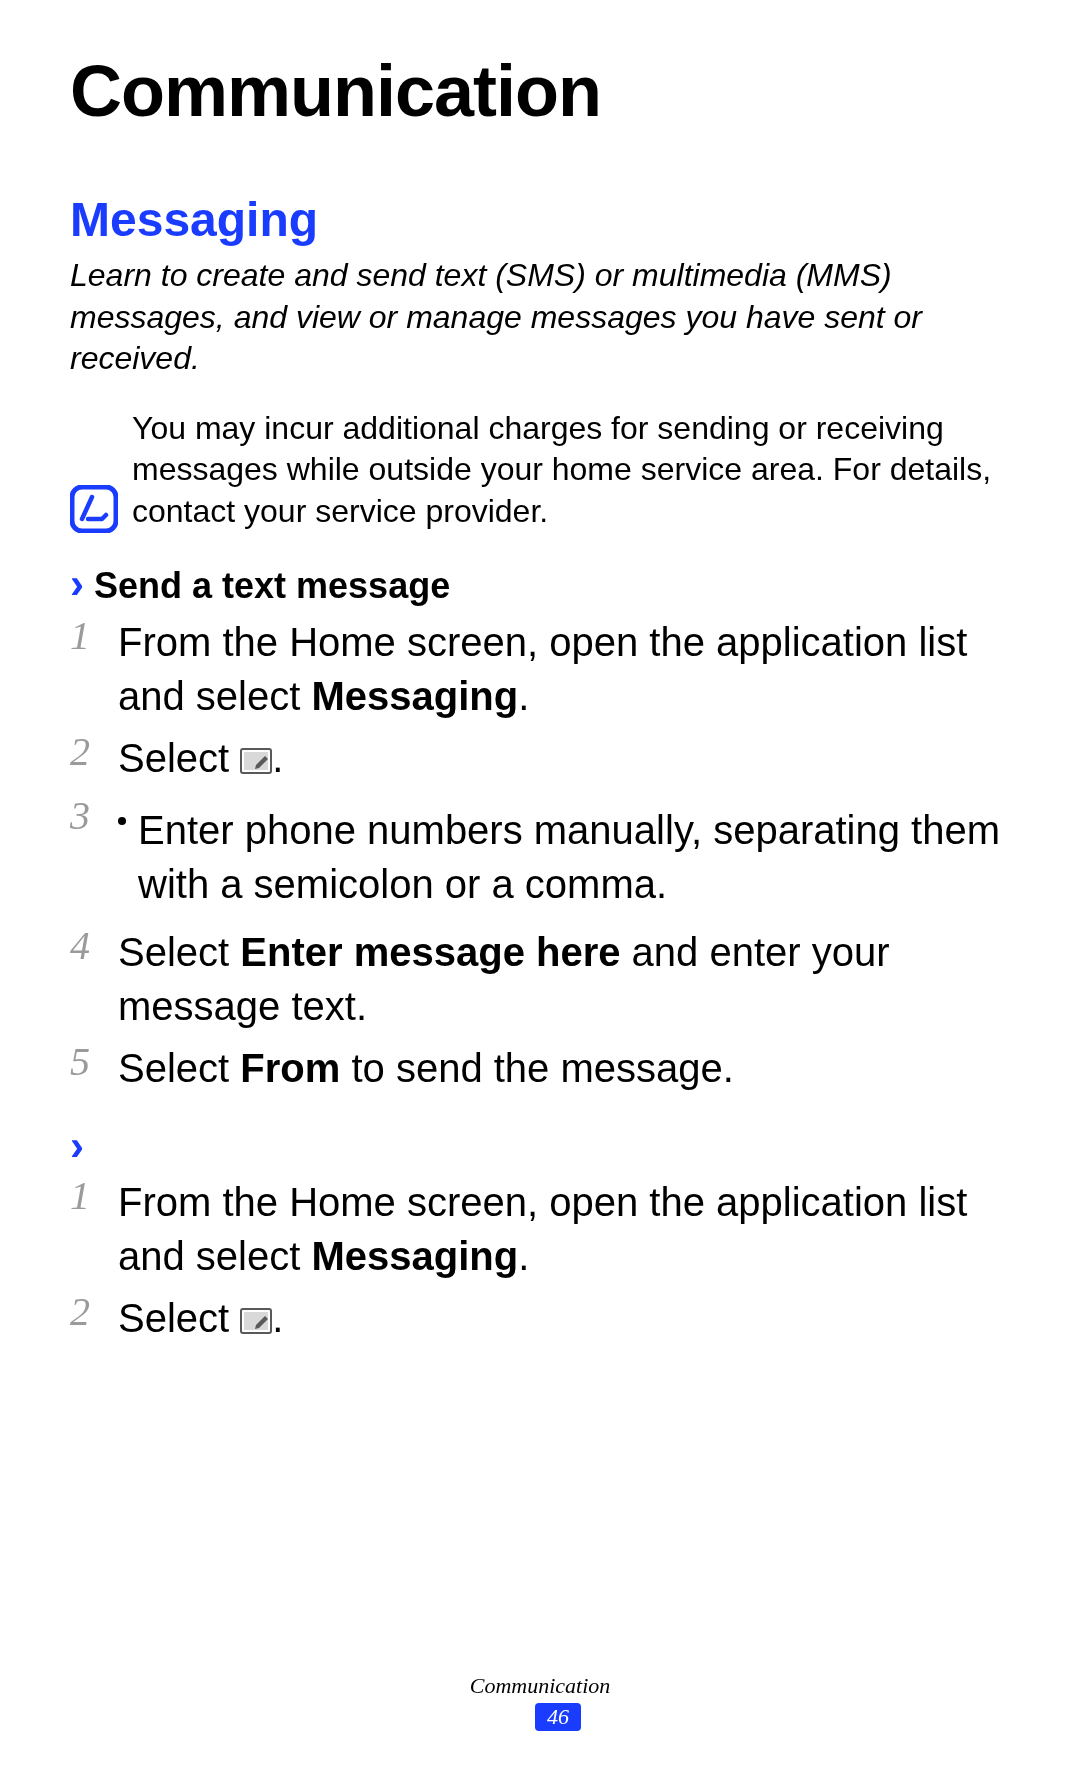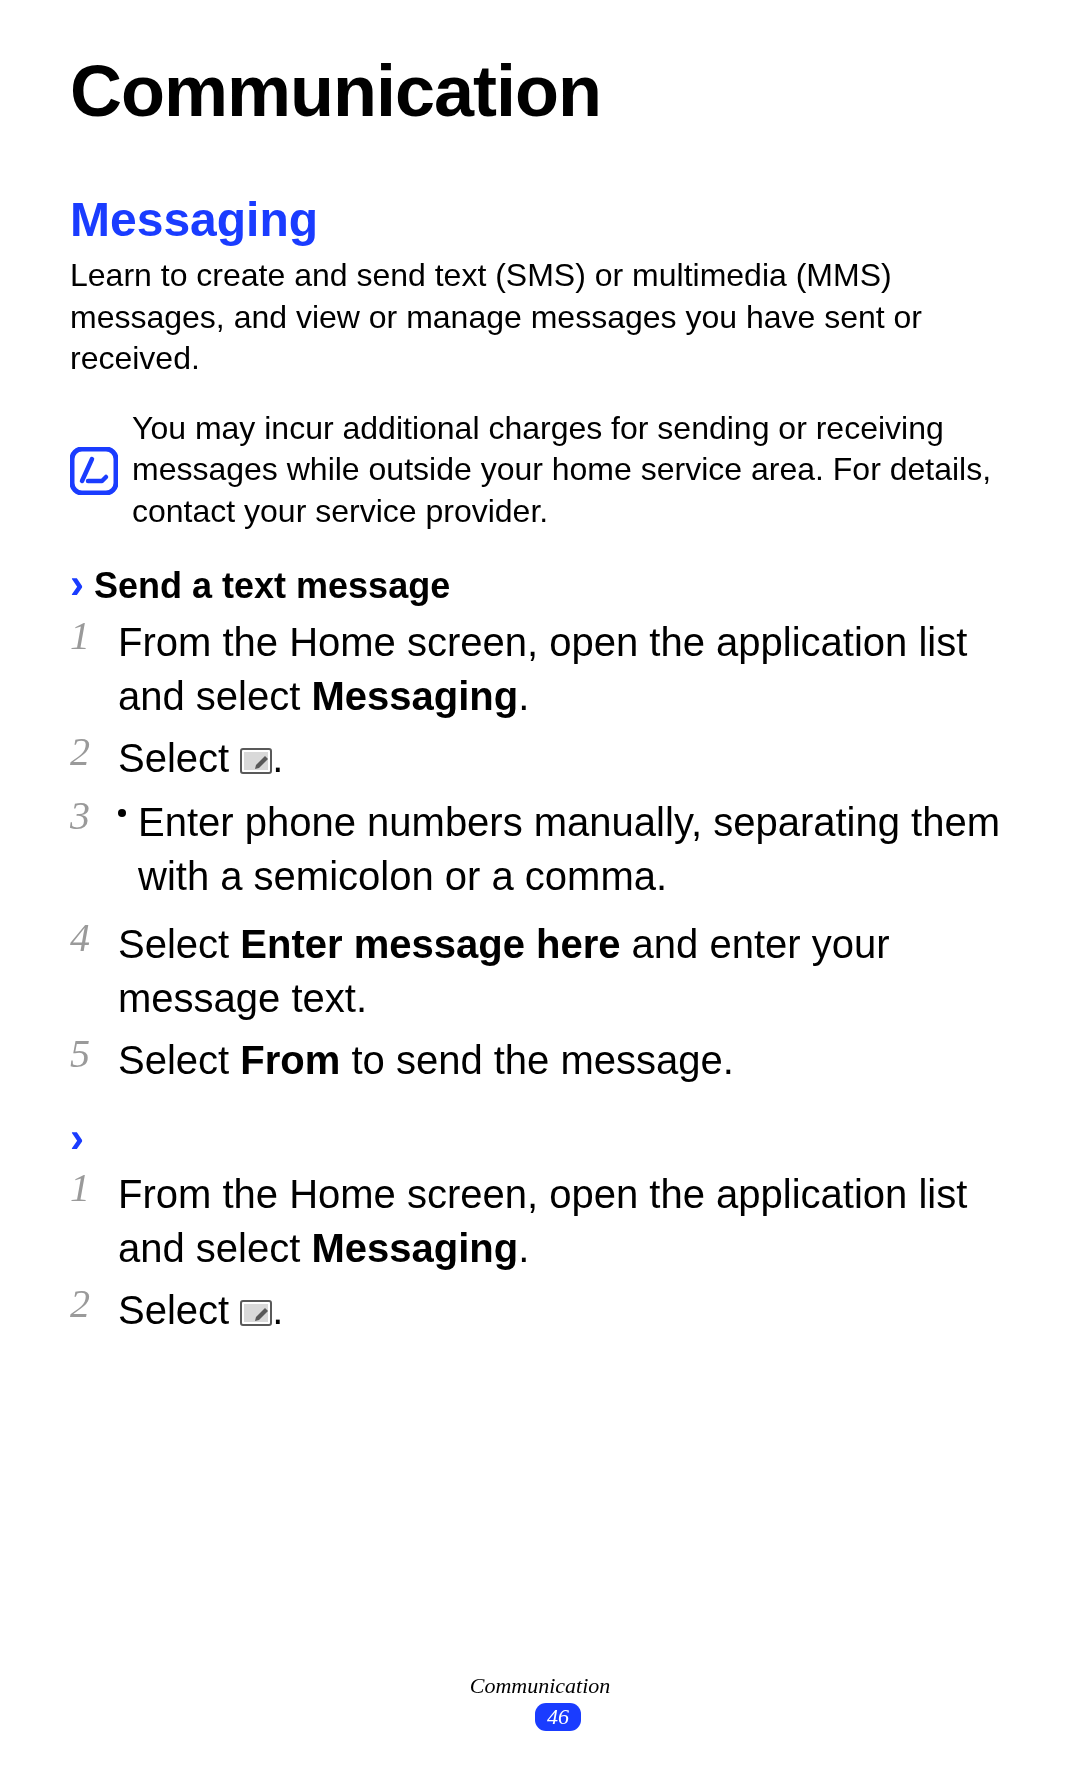--- a/index.html
+++ b/index.html
@@ -27,24 +27,25 @@
   .section-title {
     color: #1a3cff;
     font-size: 48px;
     font-weight: 700;
     margin-bottom: 8px;
   }
   .intro-text {
     font-size: 32px;
     line-height: 1.3;
     margin-bottom: 24px;
+    font-style: italic;
   }
   .note-block {
     display: flex;
-    align-items: center;
+    align-items: flex-end;
     gap: 14px;
     margin-bottom: 30px;
     margin-top: 28px;
   }
   .note-icon {
     width: 48px;
     height: 48px;
     flex-shrink: 0;
     margin-top: 2px;
   }
@@ -88,21 +89,21 @@
   }
   .step-body {
     font-size: 40px;
     line-height: 1.35;
     flex: 1;
   }
   .bold {
     font-weight: 700;
   }
   .bullets {
-    margin-top: 0;
+    margin-top: 8px;
   }
   .bullet-item {
     display: flex;
     align-items: flex-start;
     gap: 12px;
     margin-bottom: 6px;
   }
   .bullet-dot {
     width: 8px;
     height: 8px;
@@ -130,21 +131,21 @@
     margin-bottom: 4px;
   }
   .page-num-box {
     display: inline-block;
     background: #1a3cff;
     color: #fff;
     font-family: Georgia, "Times New Roman", serif;
     font-style: italic;
     font-size: 22px;
     padding: 1px 12px;
-    border-radius: 11px;
+    border-radius: 4px;
     margin-left: 36px;
   }
 </style>
 </head>
 <body>
 
 <div class="page">
   <h1 class="chapter-title">Communication</h1>
 
   <h2 class="section-title">Messaging</h2>

